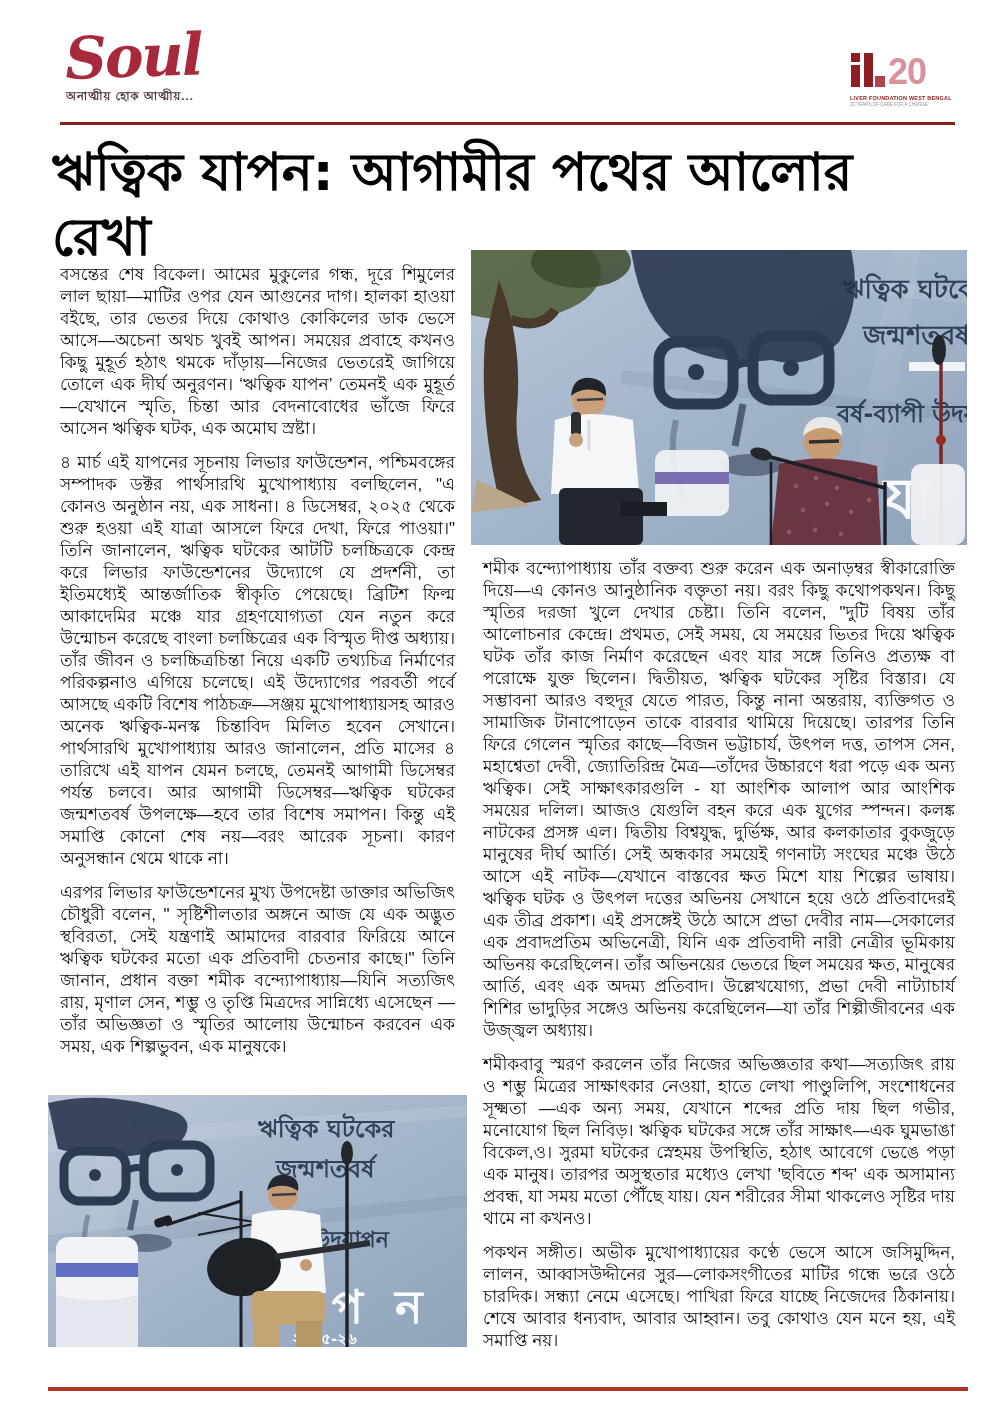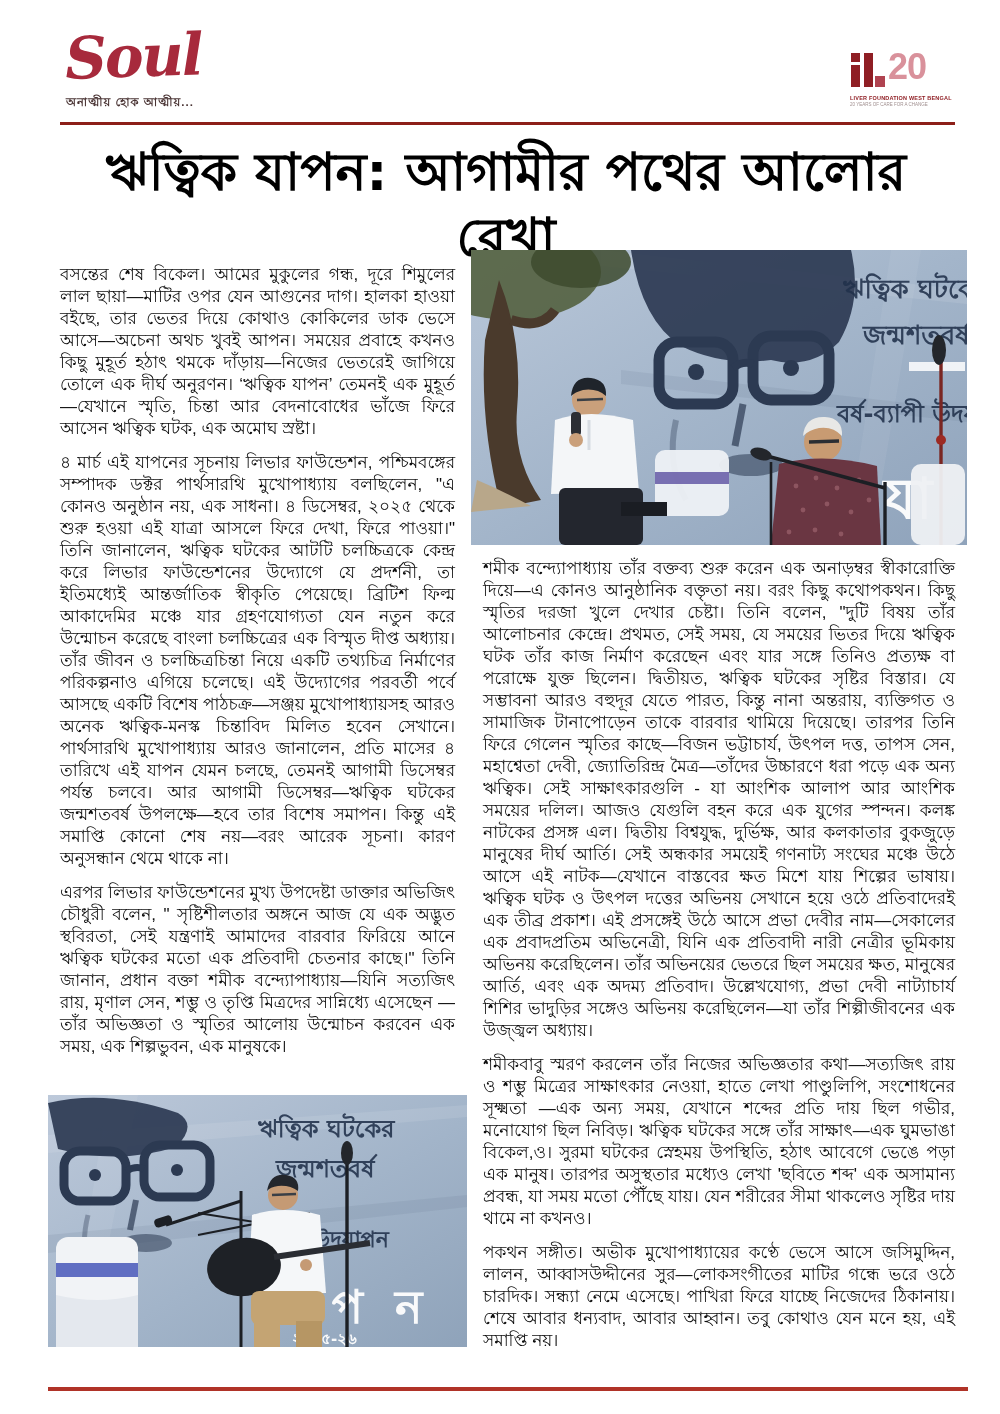--- a/index.html
+++ b/index.html
@@ -10,36 +10,36 @@
     font-family:"Liberation Sans","DejaVu Sans",sans-serif; color:#111;
   }
 
   
   .brand { position:absolute; left:66px; top:30px; }
   .brand-script {
     font-family:"DejaVu Serif",serif; font-style:italic; font-weight:bold;
     font-size:58px; line-height:1; color:#a72a3c; letter-spacing:-2px;
     transform:rotate(-2deg); transform-origin:left bottom;
   }
-  .brand-tagline { margin-top:6px; font-size:11.5px; font-weight:bold; color:#4a3434; letter-spacing:1px; }
+  .brand-tagline { font-size:11.5px; font-weight:bold; color:#4a3434; letter-spacing:1px; }
 
   .partner { position:absolute; right:38px; top:52px; width:112px; }
-  .partner-row { display:flex; align-items:flex-start; gap:2px; }
+  .partner-row { display:flex; align-items:center; gap:2px; }
   .partner-20 { font-size:36px; font-weight:bold; color:#d9919b; line-height:0.85; letter-spacing:-1px; }
   .partner-line1 { font-size:5.5px; font-weight:bold; color:#8f1e24; letter-spacing:0.2px; margin-top:3px; white-space:nowrap; }
   .partner-line2 { font-size:4.5px; color:#a08f8f; margin-top:1px; white-space:nowrap; }
 
   .rule-top    { position:absolute; left:60px; right:45px; top:122px; height:3px; background:#8c1f18; }
   .rule-bottom { position:absolute; left:48px; right:32px; top:1387px; height:4px; background:#b03328; }
 
   
   .headline {
     position:absolute; left:52px; top:140px; width:908px; margin:0;
     font-family:"DejaVu Sans",sans-serif; font-weight:800;
-    font-size:52px; line-height:1.25; color:#000;text-align:center;
+    font-size:52px; line-height:1.25; color:#000;
   }
 
   
   .col-left  { position:absolute; left:48px;  top:252px; width:419px; }
   .col-right { position:absolute; left:471px; top:250px; width:496px; }
   p.body {
     margin:12px; font-size:17px; line-height:22px; text-align:justify;
     color:#0d0d0d; font-family:"Liberation Sans","DejaVu Sans",sans-serif;
   }
   figure { margin:0; padding:0; }

